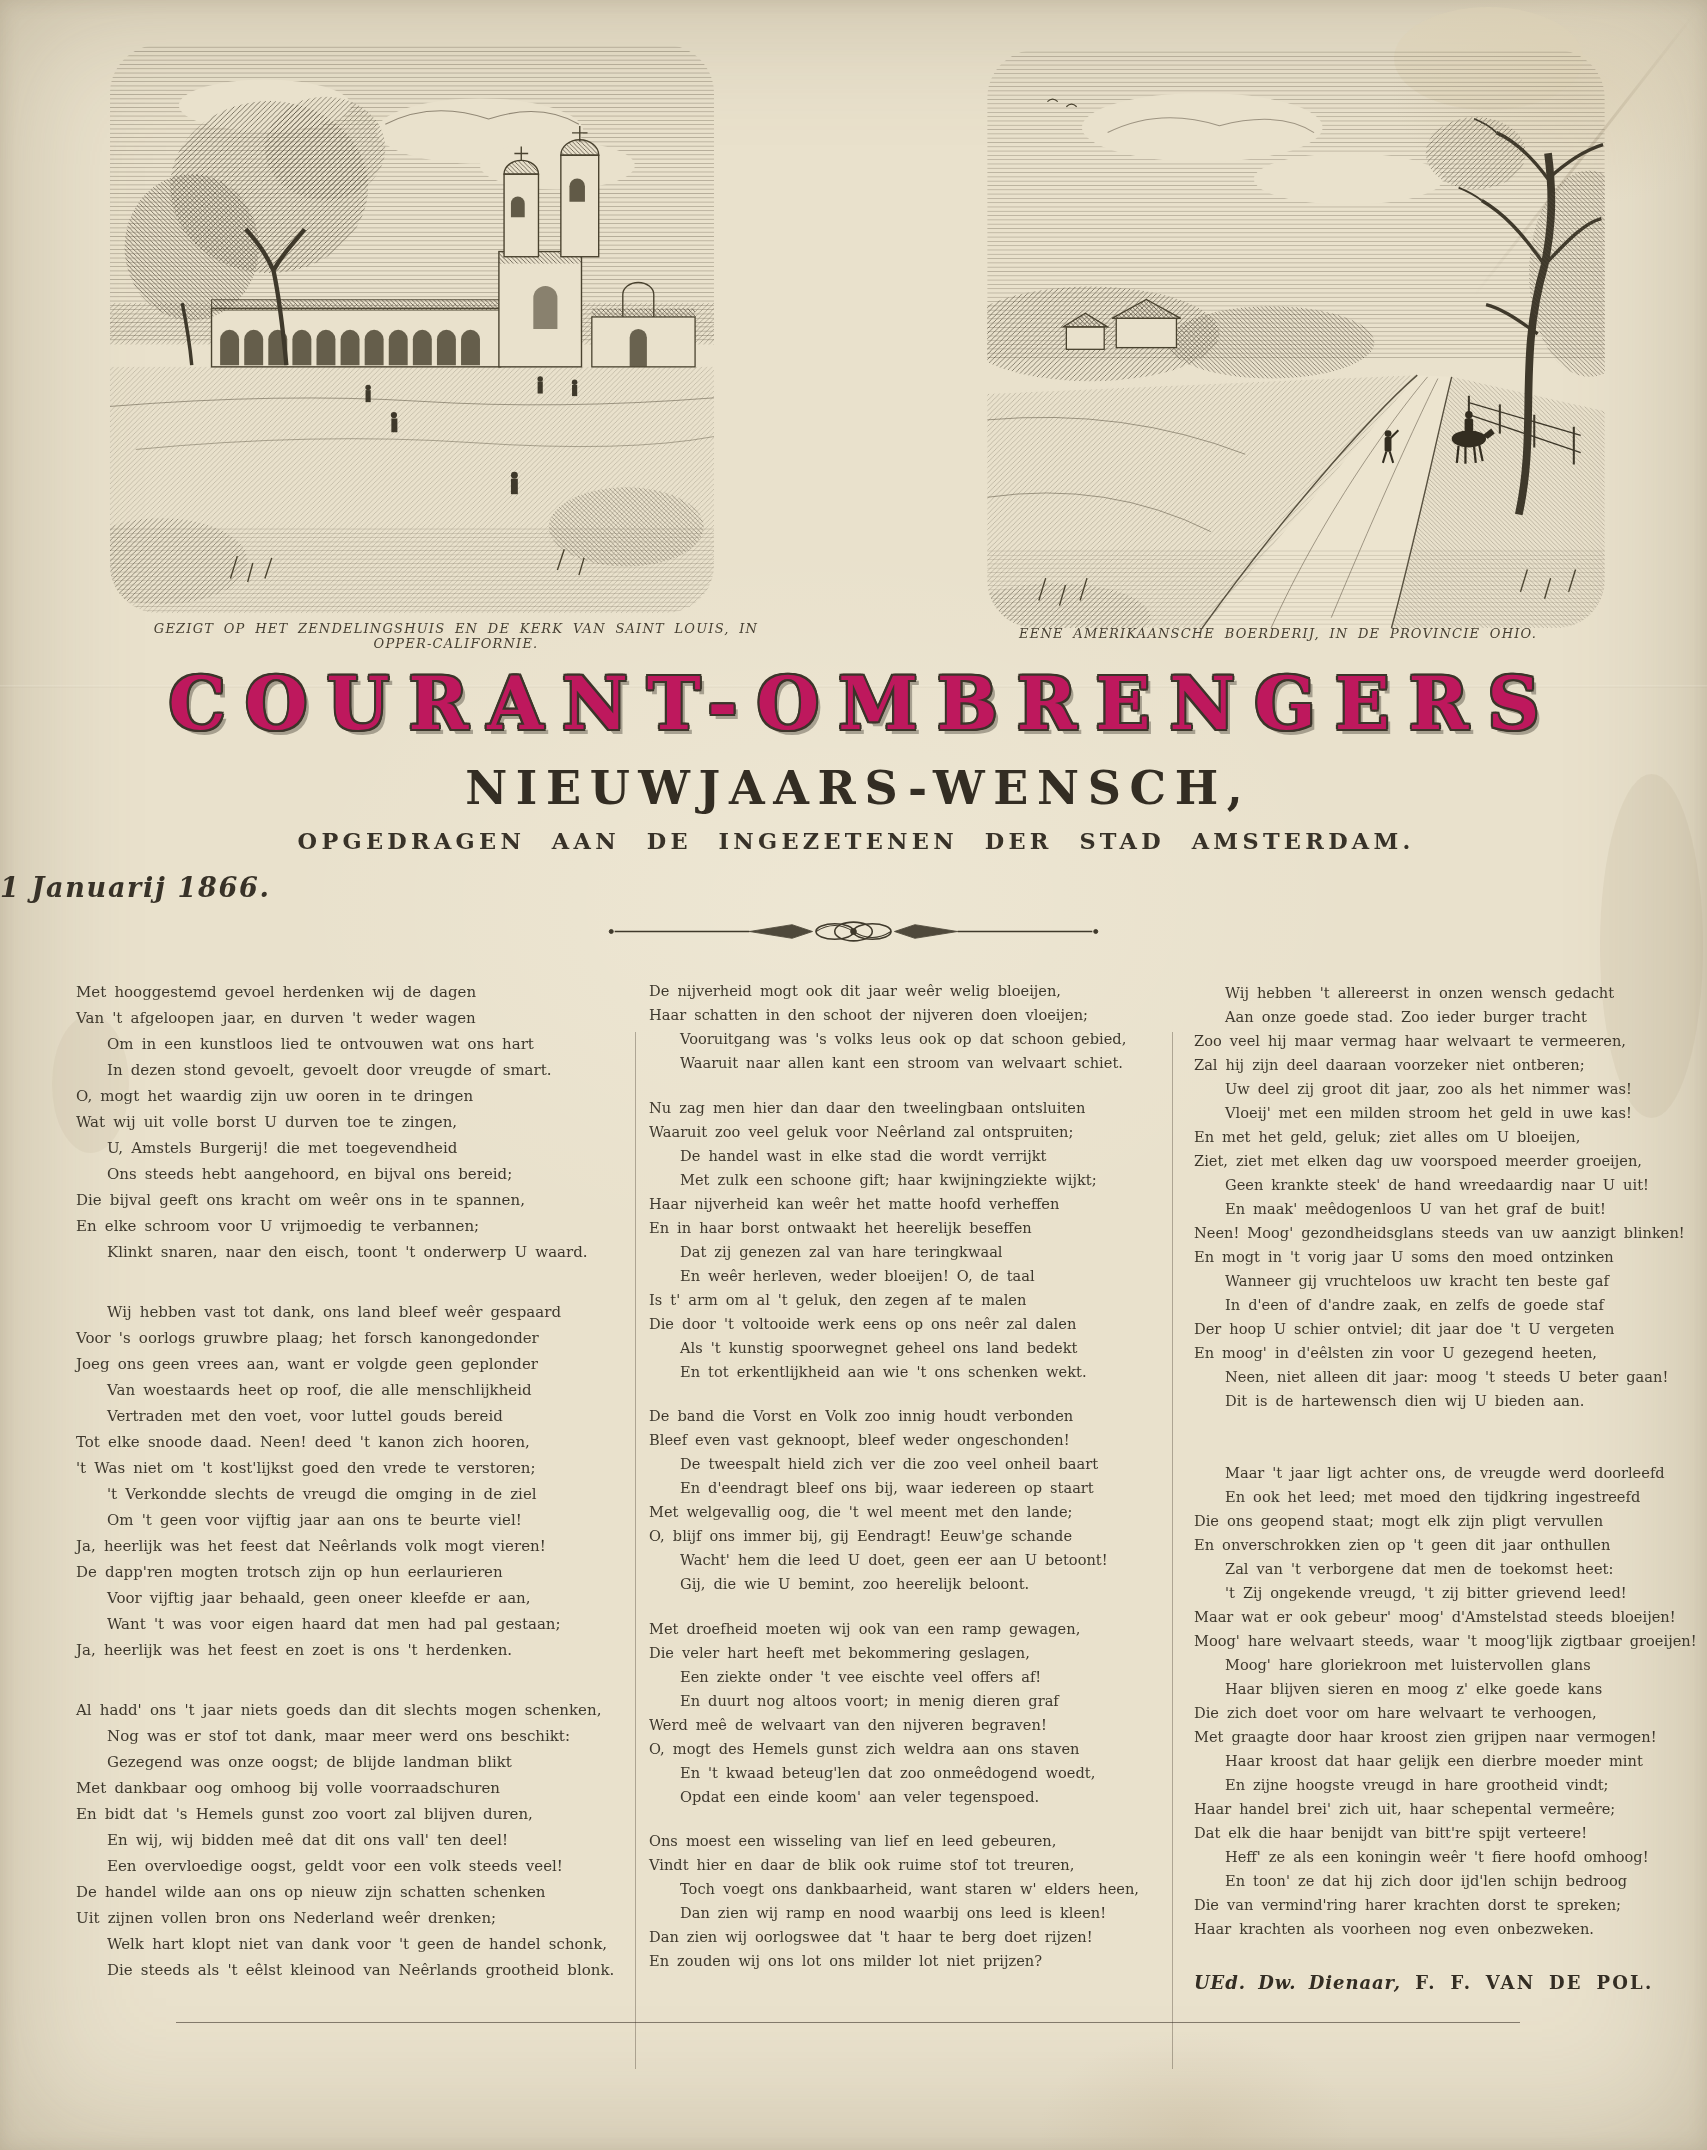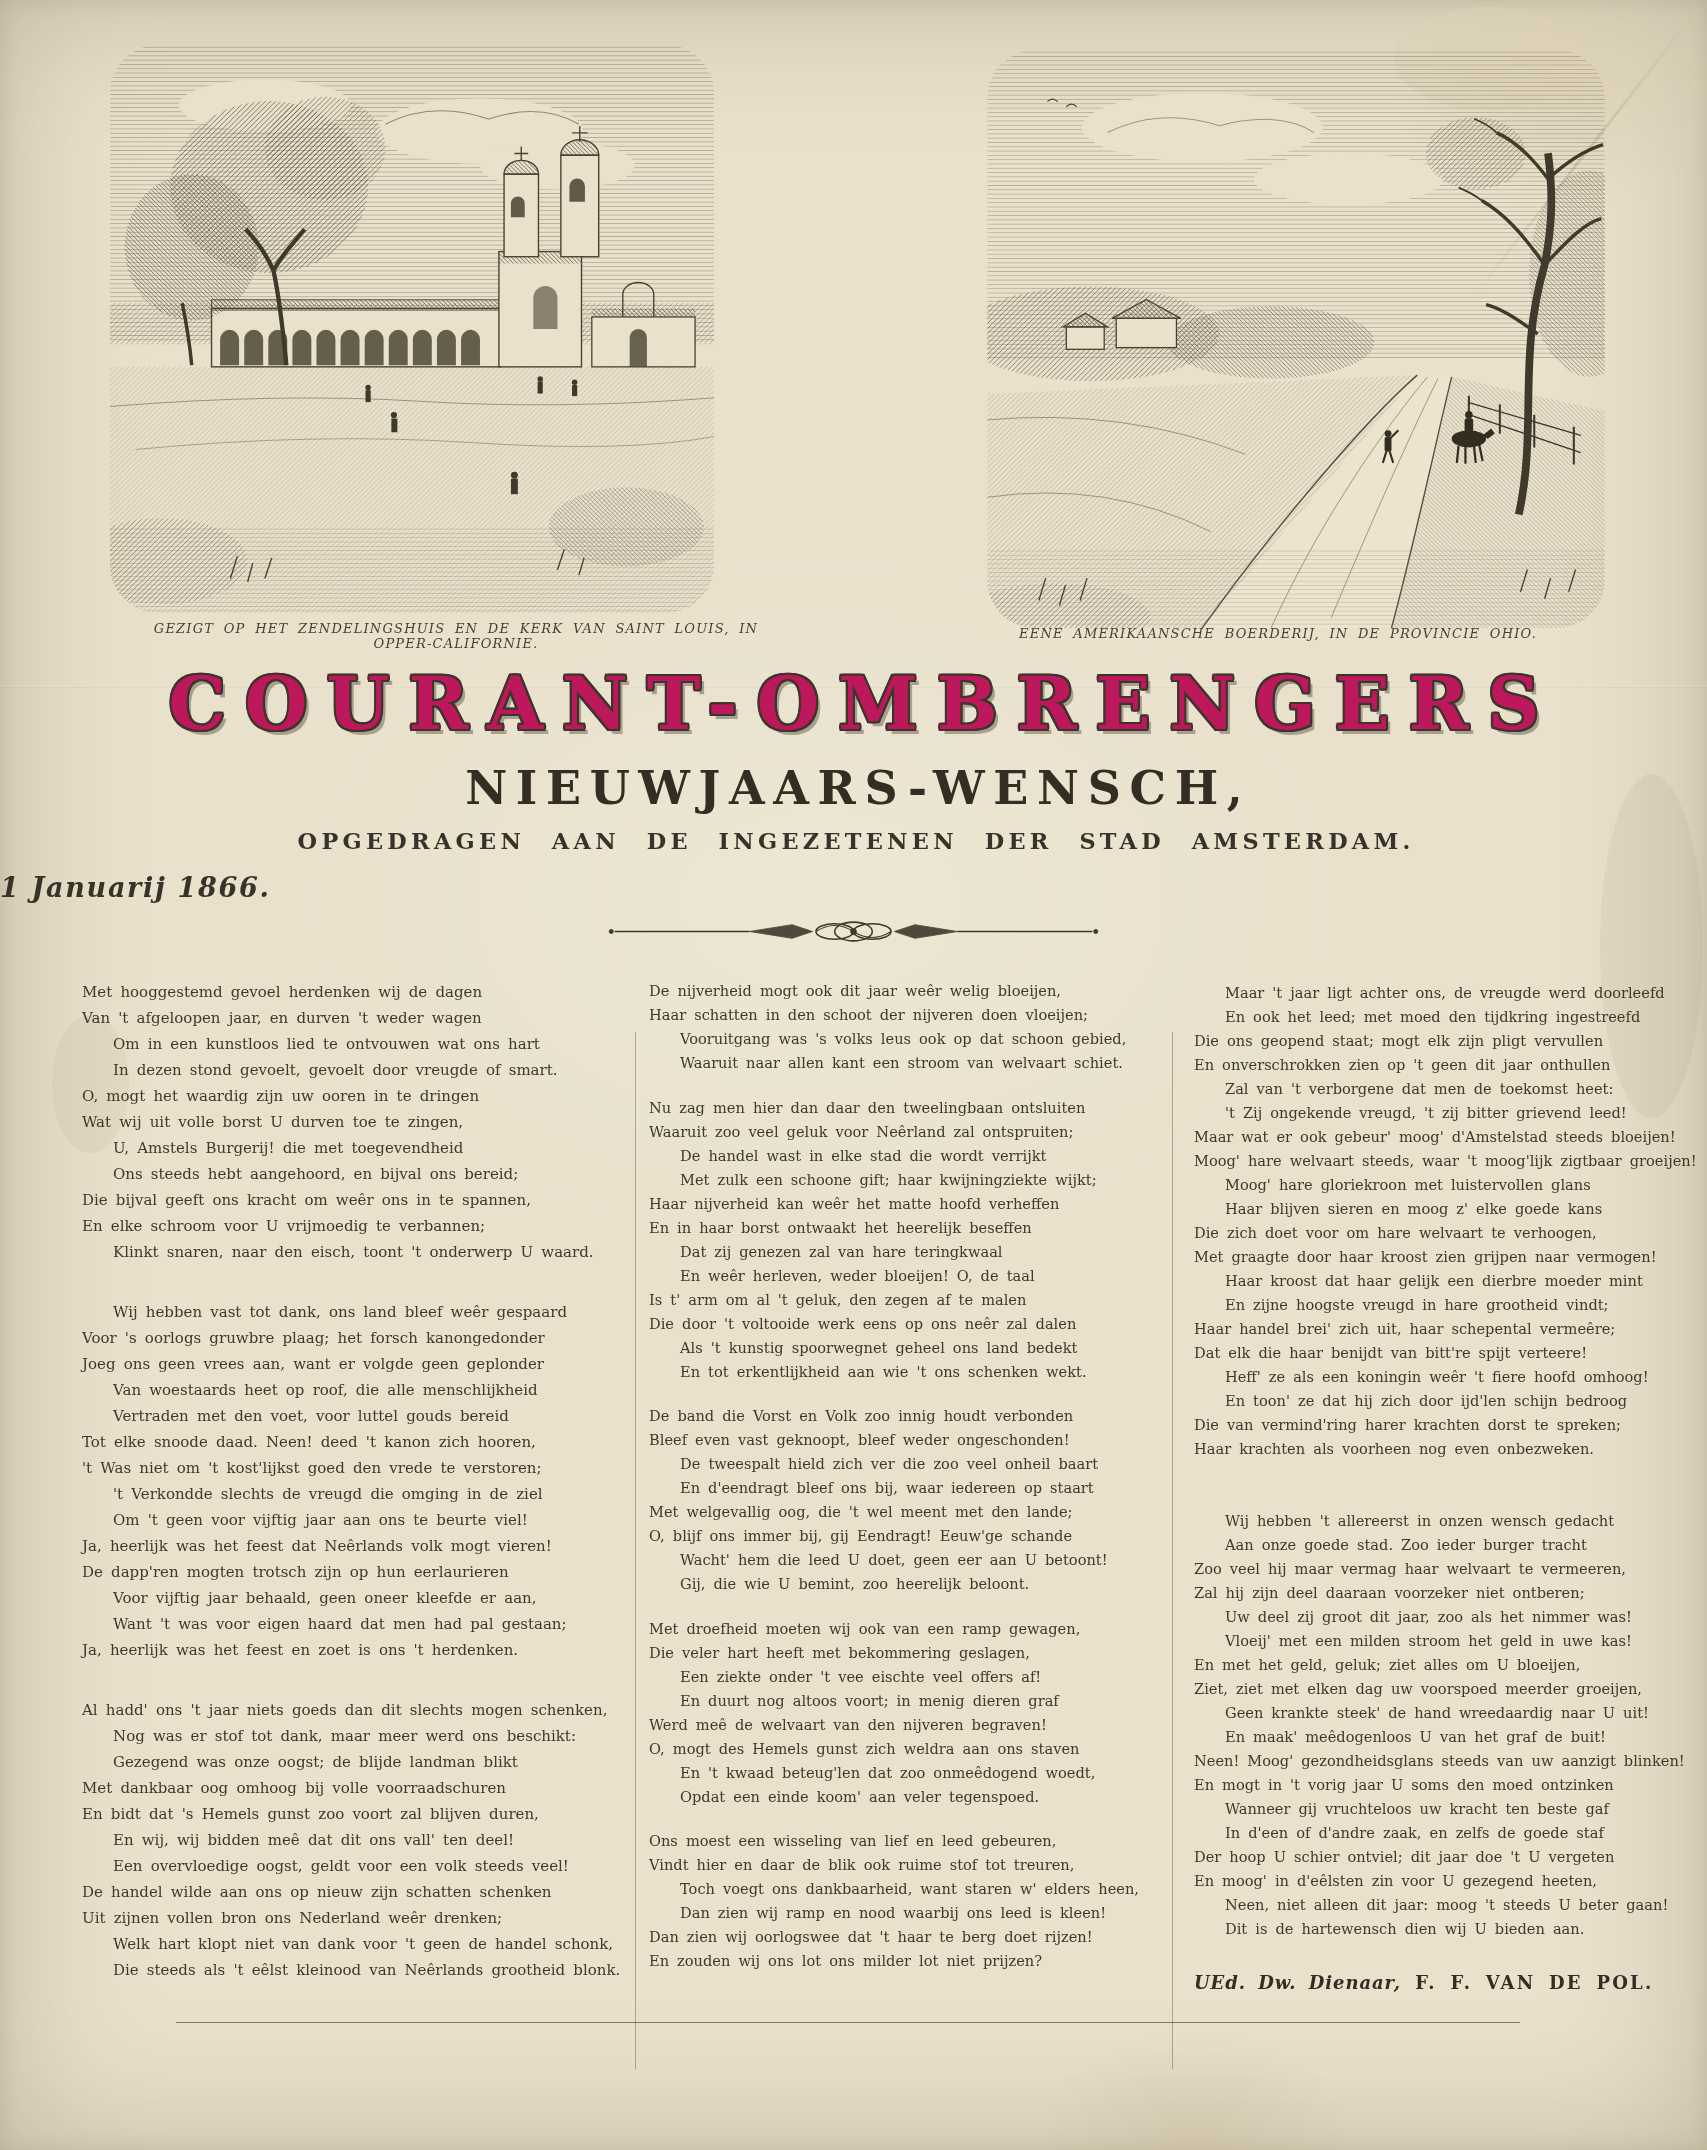--- a/index.html
+++ b/index.html
@@ -51,21 +51,21 @@
     font-weight:bold;font-size:22.4px;letter-spacing:4.3px;word-spacing:14.6px;text-indent:4.3px;color:#383228;
   }
   .dateline{
     position:absolute;top:872px;left:0;width:100%;text-align:left;
     font-weight:bold;font-style:italic;font-size:27px;letter-spacing:1.7px;color:#383228;
   }
   .divider{position:absolute;top:917px;left:604px;}
 
   
   .poem-col{position:absolute;}
-  .col1{left:82px;top:979px;width:558px;font-size:15px;line-height:26px;}
+  .col1{left:76px;top:979px;width:558px;font-size:15px;line-height:26px;}
   .col2{left:649px;top:979px;width:513px;font-size:14.6px;line-height:24px;}
   .col3{left:1194px;top:981px;width:487px;font-size:14.6px;line-height:24px;}
   .col1 .stanza + .stanza{margin-top:34px;}
   .col2 .stanza + .stanza{margin-top:20.6px;}
   .col3 .stanza + .stanza{margin-top:48px;}
   .pline{white-space:nowrap;word-spacing:3.4px;color:#3e382d;}
   .pline.ind{padding-left:31px;}
 
   .vrule{position:absolute;width:0.9px;background:rgba(75,66,52,.38);}
 
@@ -374,20 +374,40 @@
         <div class="pline">Ons moest een wisseling van lief en leed gebeuren,</div>
         <div class="pline">Vindt hier en daar de blik ook ruime stof tot treuren,</div>
         <div class="pline ind">Toch voegt ons dankbaarheid, want staren w' elders heen,</div>
         <div class="pline ind">Dan zien wij ramp en nood waarbij ons leed is kleen!</div>
         <div class="pline">Dan zien wij oorlogswee dat 't haar te berg doet rijzen!</div>
         <div class="pline">En zouden wij ons lot ons milder lot niet prijzen?</div>
       </div>
     </div>
   <div class="poem-col col3">
       <div class="stanza">
+        <div class="pline ind">Wij hebben 't allereerst in onzen wensch gedacht</div>
+        <div class="pline ind">Aan onze goede stad.  Zoo ieder burger tracht</div>
+        <div class="pline">Zoo veel hij maar vermag haar welvaart te vermeeren,</div>
+        <div class="pline">Zal hij zijn deel daaraan voorzeker niet ontberen;</div>
+        <div class="pline ind">Uw deel zij groot dit jaar, zoo als het nimmer was!</div>
+        <div class="pline ind">Vloeij' met een milden stroom het geld in uwe kas!</div>
+        <div class="pline">En met het geld, geluk; ziet alles om U bloeijen,</div>
+        <div class="pline">Ziet, ziet met elken dag uw voorspoed meerder groeijen,</div>
+        <div class="pline ind">Geen krankte steek' de hand wreedaardig naar U uit!</div>
+        <div class="pline ind">En maak' meêdogenloos U van het graf de buit!</div>
+        <div class="pline">Neen!  Moog' gezondheidsglans steeds van uw aanzigt blinken!</div>
+        <div class="pline">En mogt in 't vorig jaar U soms den moed ontzinken</div>
+        <div class="pline ind">Wanneer gij vruchteloos uw kracht ten beste gaf</div>
+        <div class="pline ind">In d'een of d'andre zaak, en zelfs de goede staf</div>
+        <div class="pline">Der hoop U schier ontviel; dit jaar doe 't U vergeten</div>
+        <div class="pline">En moog' in d'eêlsten zin voor U gezegend heeten,</div>
+        <div class="pline ind">Neen, niet alleen dit jaar: moog 't steeds U beter gaan!</div>
+        <div class="pline ind">Dit is de hartewensch dien wij U bieden aan.</div>
+      </div>
+      <div class="stanza">
         <div class="pline ind">Maar 't jaar ligt achter ons, de vreugde werd doorleefd</div>
         <div class="pline ind">En ook het leed; met moed den tijdkring ingestreefd</div>
         <div class="pline">Die ons geopend staat; mogt elk zijn pligt vervullen</div>
         <div class="pline">En onverschrokken zien op 't geen dit jaar onthullen</div>
         <div class="pline ind">Zal van 't verborgene dat men de toekomst heet:</div>
         <div class="pline ind">'t Zij ongekende vreugd, 't zij bitter grievend leed!</div>
         <div class="pline">Maar wat er ook gebeur' moog' d'Amstelstad steeds bloeijen!</div>
         <div class="pline">Moog' hare welvaart steeds, waar 't moog'lijk zigtbaar groeijen!</div>
         <div class="pline ind">Moog' hare gloriekroon met luistervollen glans</div>
         <div class="pline ind">Haar blijven sieren en moog z' elke goede kans</div>
@@ -395,40 +415,20 @@
         <div class="pline">Met graagte door haar kroost zien grijpen naar vermogen!</div>
         <div class="pline ind">Haar kroost dat haar gelijk een dierbre moeder mint</div>
         <div class="pline ind">En zijne hoogste vreugd in hare grootheid vindt;</div>
         <div class="pline">Haar handel brei' zich uit, haar schepental vermeêre;</div>
         <div class="pline">Dat elk die haar benijdt van bitt're spijt verteere!</div>
         <div class="pline ind">Heff' ze als een koningin weêr 't fiere hoofd omhoog!</div>
         <div class="pline ind">En toon' ze dat hij zich door ijd'len schijn bedroog</div>
         <div class="pline">Die van vermind'ring harer krachten dorst te spreken;</div>
         <div class="pline">Haar krachten als voorheen nog even onbezweken.</div>
       </div>
-      <div class="stanza">
-        <div class="pline ind">Wij hebben 't allereerst in onzen wensch gedacht</div>
-        <div class="pline ind">Aan onze goede stad.  Zoo ieder burger tracht</div>
-        <div class="pline">Zoo veel hij maar vermag haar welvaart te vermeeren,</div>
-        <div class="pline">Zal hij zijn deel daaraan voorzeker niet ontberen;</div>
-        <div class="pline ind">Uw deel zij groot dit jaar, zoo als het nimmer was!</div>
-        <div class="pline ind">Vloeij' met een milden stroom het geld in uwe kas!</div>
-        <div class="pline">En met het geld, geluk; ziet alles om U bloeijen,</div>
-        <div class="pline">Ziet, ziet met elken dag uw voorspoed meerder groeijen,</div>
-        <div class="pline ind">Geen krankte steek' de hand wreedaardig naar U uit!</div>
-        <div class="pline ind">En maak' meêdogenloos U van het graf de buit!</div>
-        <div class="pline">Neen!  Moog' gezondheidsglans steeds van uw aanzigt blinken!</div>
-        <div class="pline">En mogt in 't vorig jaar U soms den moed ontzinken</div>
-        <div class="pline ind">Wanneer gij vruchteloos uw kracht ten beste gaf</div>
-        <div class="pline ind">In d'een of d'andre zaak, en zelfs de goede staf</div>
-        <div class="pline">Der hoop U schier ontviel; dit jaar doe 't U vergeten</div>
-        <div class="pline">En moog' in d'eêlsten zin voor U gezegend heeten,</div>
-        <div class="pline ind">Neen, niet alleen dit jaar: moog 't steeds U beter gaan!</div>
-        <div class="pline ind">Dit is de hartewensch dien wij U bieden aan.</div>
-      </div>
     </div>
 
   <div class="vrule" style="left:635px;top:1032px;height:1037px;"></div>
   <div class="vrule" style="left:1172px;top:1032px;height:1037px;"></div>
 
   <div class="signature">
     <span class="sig-prefix">UEd. Dw. Dienaar,</span>
     <span class="sig-name">F. F. VAN DE POL.</span>
   </div>
 

